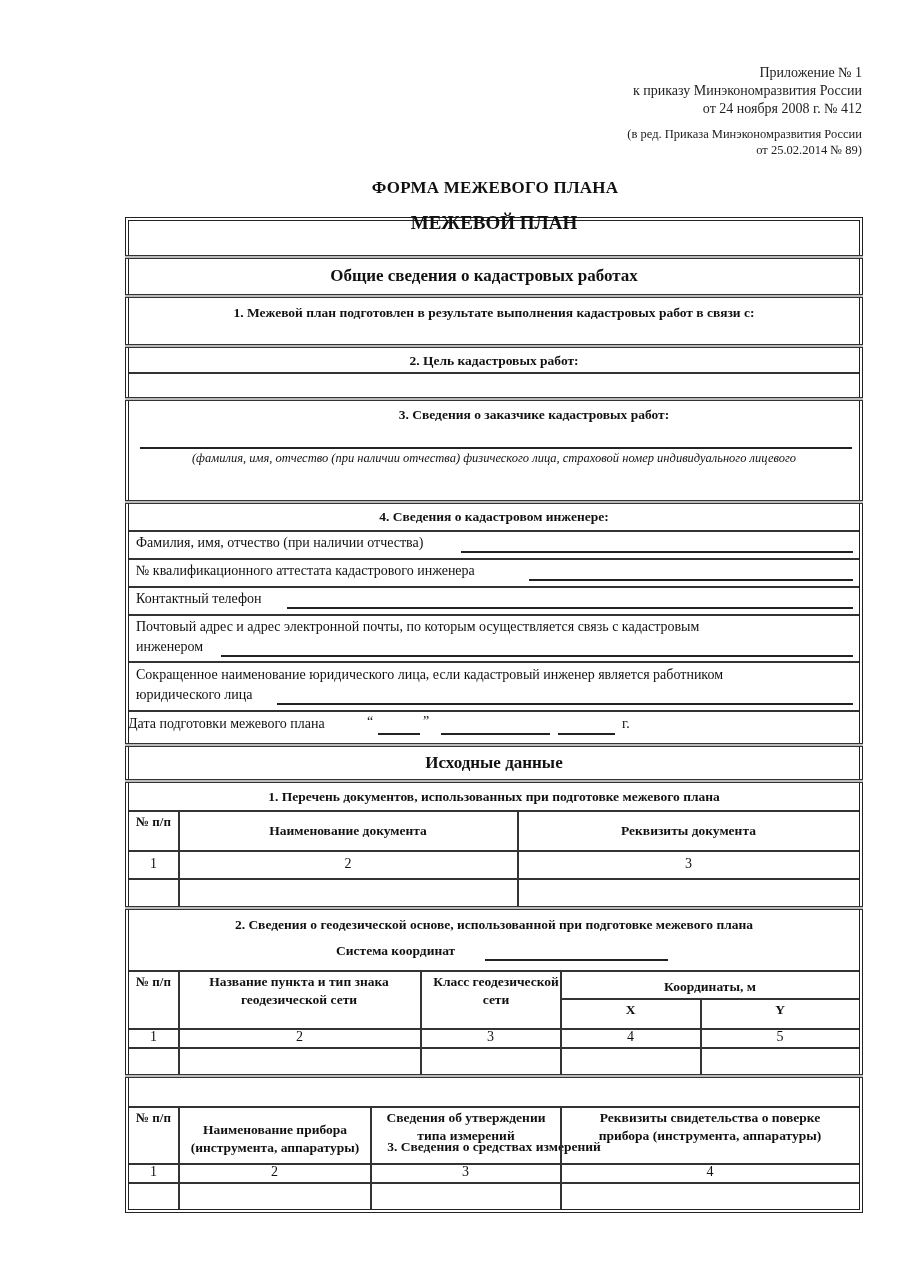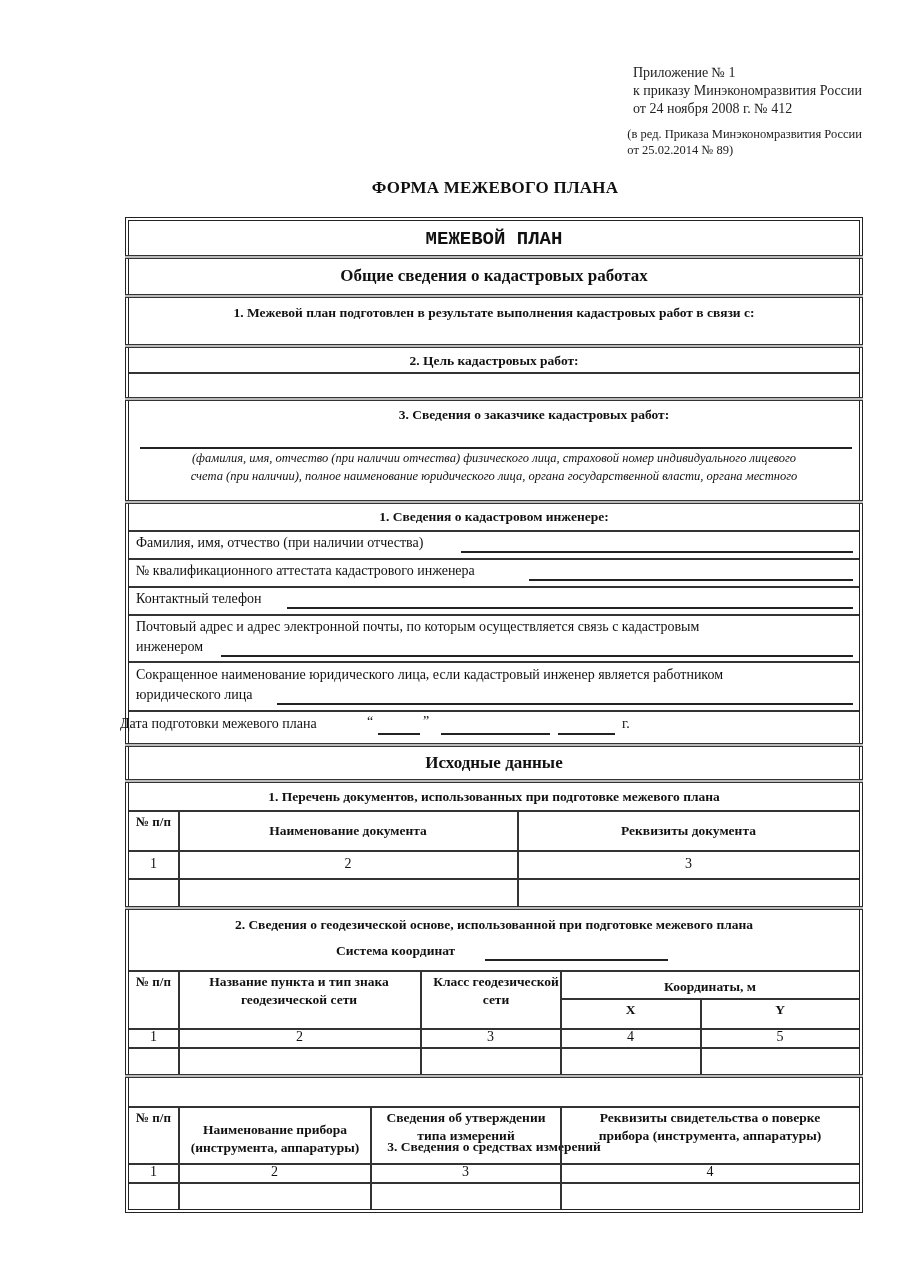--- a/index.html
+++ b/index.html
@@ -1,19 +1,19 @@
 <!DOCTYPE html>
 <html><head>
 <meta charset="utf-8">
 <style>
   html, body { margin:0; padding:0; background:#ffffff; }
   body { width:905px; height:1280px; position:relative; overflow:hidden;
          font-family:"Liberation Serif", "DejaVu Serif", serif; color:#111; }
   .abs { position:absolute; }
-  .right-block { position:absolute; right:43px; text-align:left; font-size:14px; line-height:18px; color:#222; }
+  .right-block { position:absolute; right:43px; text-align:right; font-size:14px; line-height:18px; color:#222; }
   .doc-title { position:absolute; left:0; width:990px; top:178px; text-align:center; font-weight:bold; font-size:17px; letter-spacing:0.2px; }
   .frame { position:absolute; left:125px; top:217px; width:738px; height:996px;
            border:4px double #222; box-sizing:border-box; }
   .sep { position:absolute; left:125px; width:738px; height:4px; box-sizing:border-box;
          border-top:1.5px solid #333; border-bottom:1.5px solid #333; background:#bbb; }
   .line { position:absolute; background:#333; }
   .c { position:absolute; text-align:center; }
   .t-big { font-weight:bold; font-size:19px; }
   .t-mid { font-weight:bold; font-size:17px; }
   .t-sec { font-weight:bold; font-size:13.5px; }
@@ -34,45 +34,44 @@
 </div>
 <div class="right-block" style="top:126px; font-size:12.5px; line-height:16px;">
   <div>(в ред. Приказа Минэкономразвития России</div>
   <div>от 25.02.2014 № 89)</div>
 </div>
 
 <div class="doc-title">ФОРМА МЕЖЕВОГО ПЛАНА</div>
 
 <div class="frame"></div>
 
-<div class="c t-big" style="left:125px; width:738px; top:228px;font-family:Liberation Mono, monospace;">МЕЖЕВОЙ ПЛАН</div>
+<div class="c t-big" style="left:125px; width:738px; top:212px;">МЕЖЕВОЙ ПЛАН</div>
 <div class="sep" style="top:255px;"></div>
 
-<div class="c t-mid" style="left:125px; width:738px; top:266px;">Общие сведения о кадастровых работах</div>
+<div class="c t-mid" style="left:115px; width:738px; top:266px;">Общие сведения о кадастровых работах</div>
 <div class="sep" style="top:294px;"></div>
 
 <div class="c t-sec" style="left:125px; width:738px; top:305px;">1. Межевой план подготовлен в результате выполнения кадастровых работ в связи с:</div>
 <div class="fill" style="left:132px; width:724px; top:325px; height:18px;"></div>
 <div class="sep" style="top:344px;"></div>
 
 <div class="c t-sec" style="left:125px; width:738px; top:353px;">2. Цель кадастровых работ:</div>
 <div class="line" style="left:129px; width:730px; top:372px; height:1.5px;"></div>
 <div class="fill" style="left:132px; width:724px; top:375px; height:20px;"></div>
 <div class="sep" style="top:397px;"></div>
 
 <div class="c t-sec" style="left:125px; width:738px; top:407px;padding-left:40px;">3. Сведения о заказчике кадастровых работ:</div>
 <div class="fill" style="left:140px; width:712px; top:430px; height:16px;"></div>
 <div class="u" style="left:140px; width:712px; top:447px;"></div>
 <div class="c t-ital" style="left:129px; width:730px; top:449px;">
   <div>(фамилия, имя, отчество (при наличии отчества) физического лица, страховой номер индивидуального лицевого</div>
-  <div>счета (при наличии), полное наименование юридического лица, органа государственной власти, органа местного</div>
 </div>
 <div class="sep" style="top:500px;"></div>
 
-<div class="c t-sec" style="left:125px; width:738px; top:509px;">1. Сведения о кадастровом инженере:</div>
+<div class="c t-sec" style="left:125px; width:738px; top:509px;">4. Сведения о кадастровом инженере:</div>
 <div class="line" style="left:129px; width:730px; top:530px; height:1.5px;"></div>
 
 <div class="abs t-norm" style="left:136px; top:535px;">Фамилия, имя, отчество (при наличии отчества)</div>
 <div class="fill" style="left:461px; width:392px; top:534px; height:17px;"></div>
 <div class="u" style="left:461px; width:392px; top:551px;"></div>
 <div class="line" style="left:129px; width:730px; top:558px; height:1.5px;"></div>
 
 <div class="abs t-norm" style="left:136px; top:563px;">№ квалификационного аттестата кадастрового инженера</div>
 <div class="fill" style="left:529px; width:324px; top:562px; height:17px;"></div>
 <div class="u" style="left:529px; width:324px; top:579px;"></div>
@@ -88,21 +87,21 @@
 <div class="fill" style="left:221px; width:632px; top:638px; height:17px;"></div>
 <div class="u" style="left:221px; width:632px; top:655px;"></div>
 <div class="line" style="left:129px; width:730px; top:661px; height:1.5px;"></div>
 
 <div class="abs t-norm" style="left:136px; top:667px;">Сокращенное наименование юридического лица, если кадастровый инженер является работником</div>
 <div class="abs t-norm" style="left:136px; top:687px;">юридического лица</div>
 <div class="fill" style="left:277px; width:576px; top:686px; height:17px;"></div>
 <div class="u" style="left:277px; width:576px; top:703px;"></div>
 <div class="line" style="left:129px; width:730px; top:710px; height:1.5px;"></div>
 
-<div class="abs t-norm" style="left:120px; top:716px;text-align:center;">Дата подготовки межевого плана</div>
+<div class="abs t-norm" style="left:128px; top:716px;text-align:center;">Дата подготовки межевого плана</div>
 <div class="abs t-norm" style="left:367px; top:714px;">“</div>
 <div class="fill" style="left:378px; width:42px; top:718px; height:15px;"></div>
 <div class="u" style="left:378px; width:42px; top:733px;"></div>
 <div class="abs t-norm" style="left:423px; top:714px;">”</div>
 <div class="fill" style="left:441px; width:109px; top:718px; height:15px;"></div>
 <div class="u" style="left:441px; width:109px; top:733px;"></div>
 <div class="fill" style="left:558px; width:57px; top:718px; height:15px;"></div>
 <div class="u" style="left:558px; width:57px; top:733px;"></div>
 <div class="abs t-norm" style="left:622px; top:716px;">г.</div>
 <div class="sep" style="top:743px;"></div>

